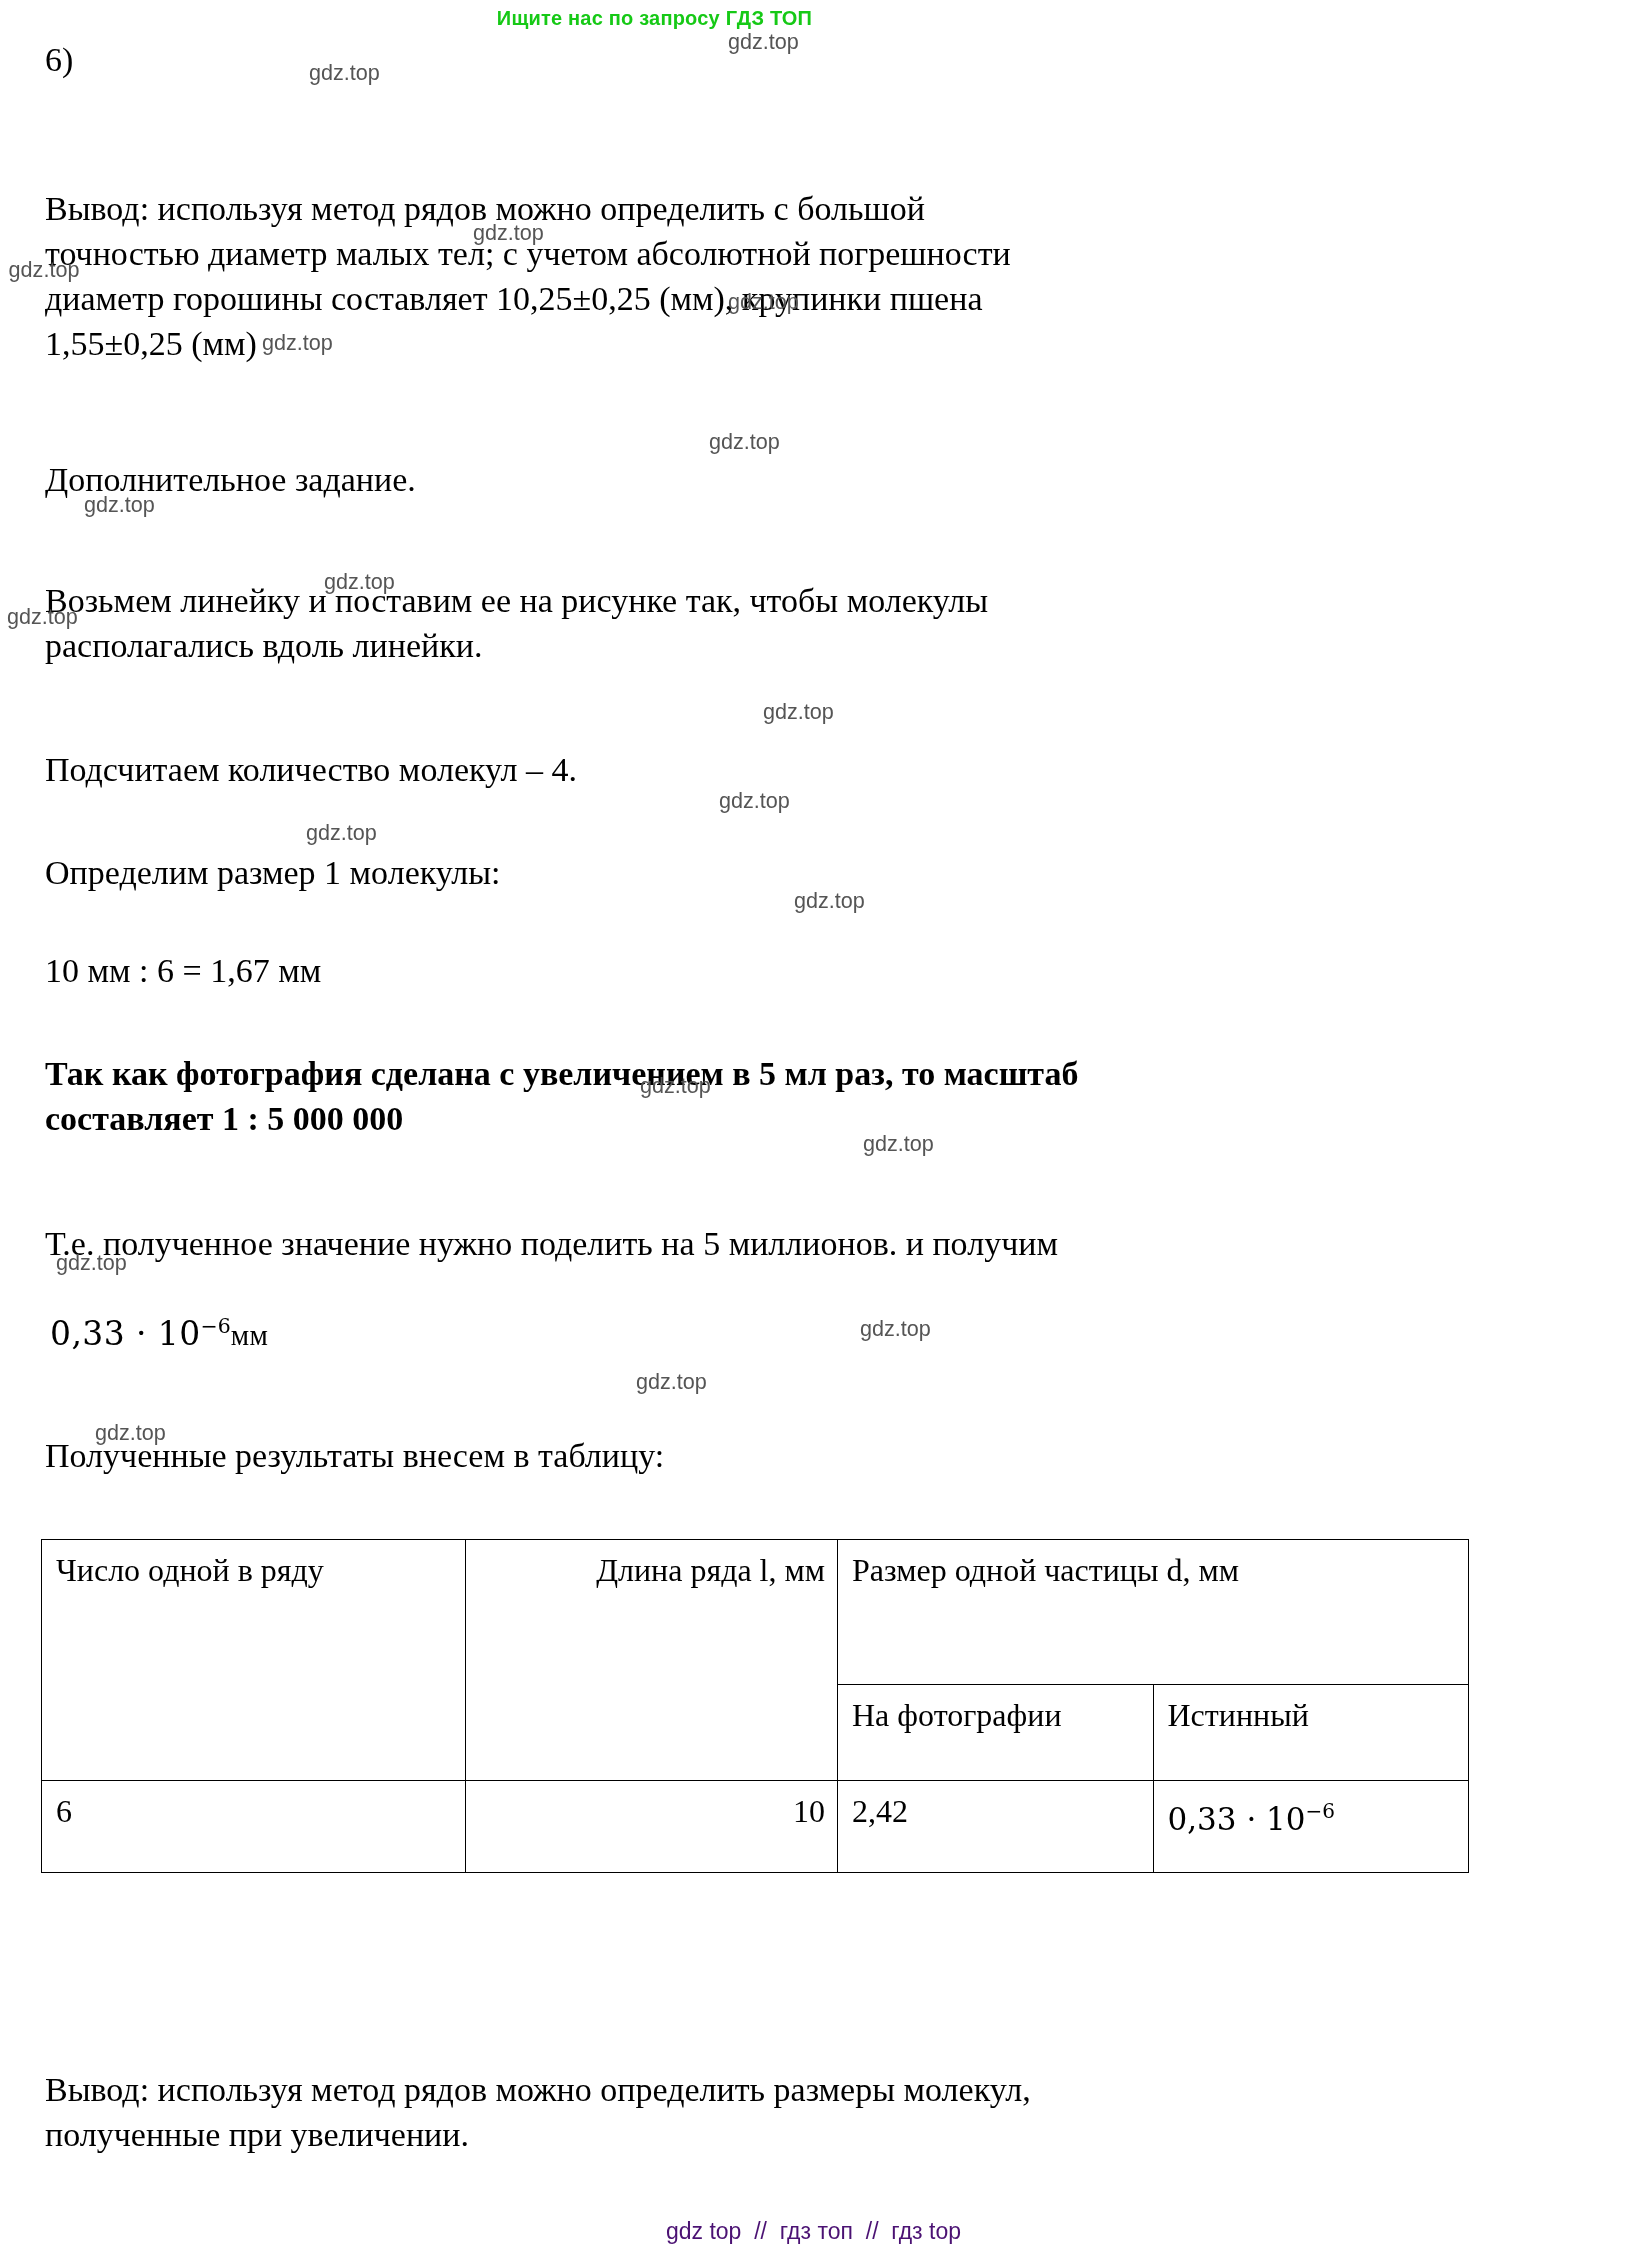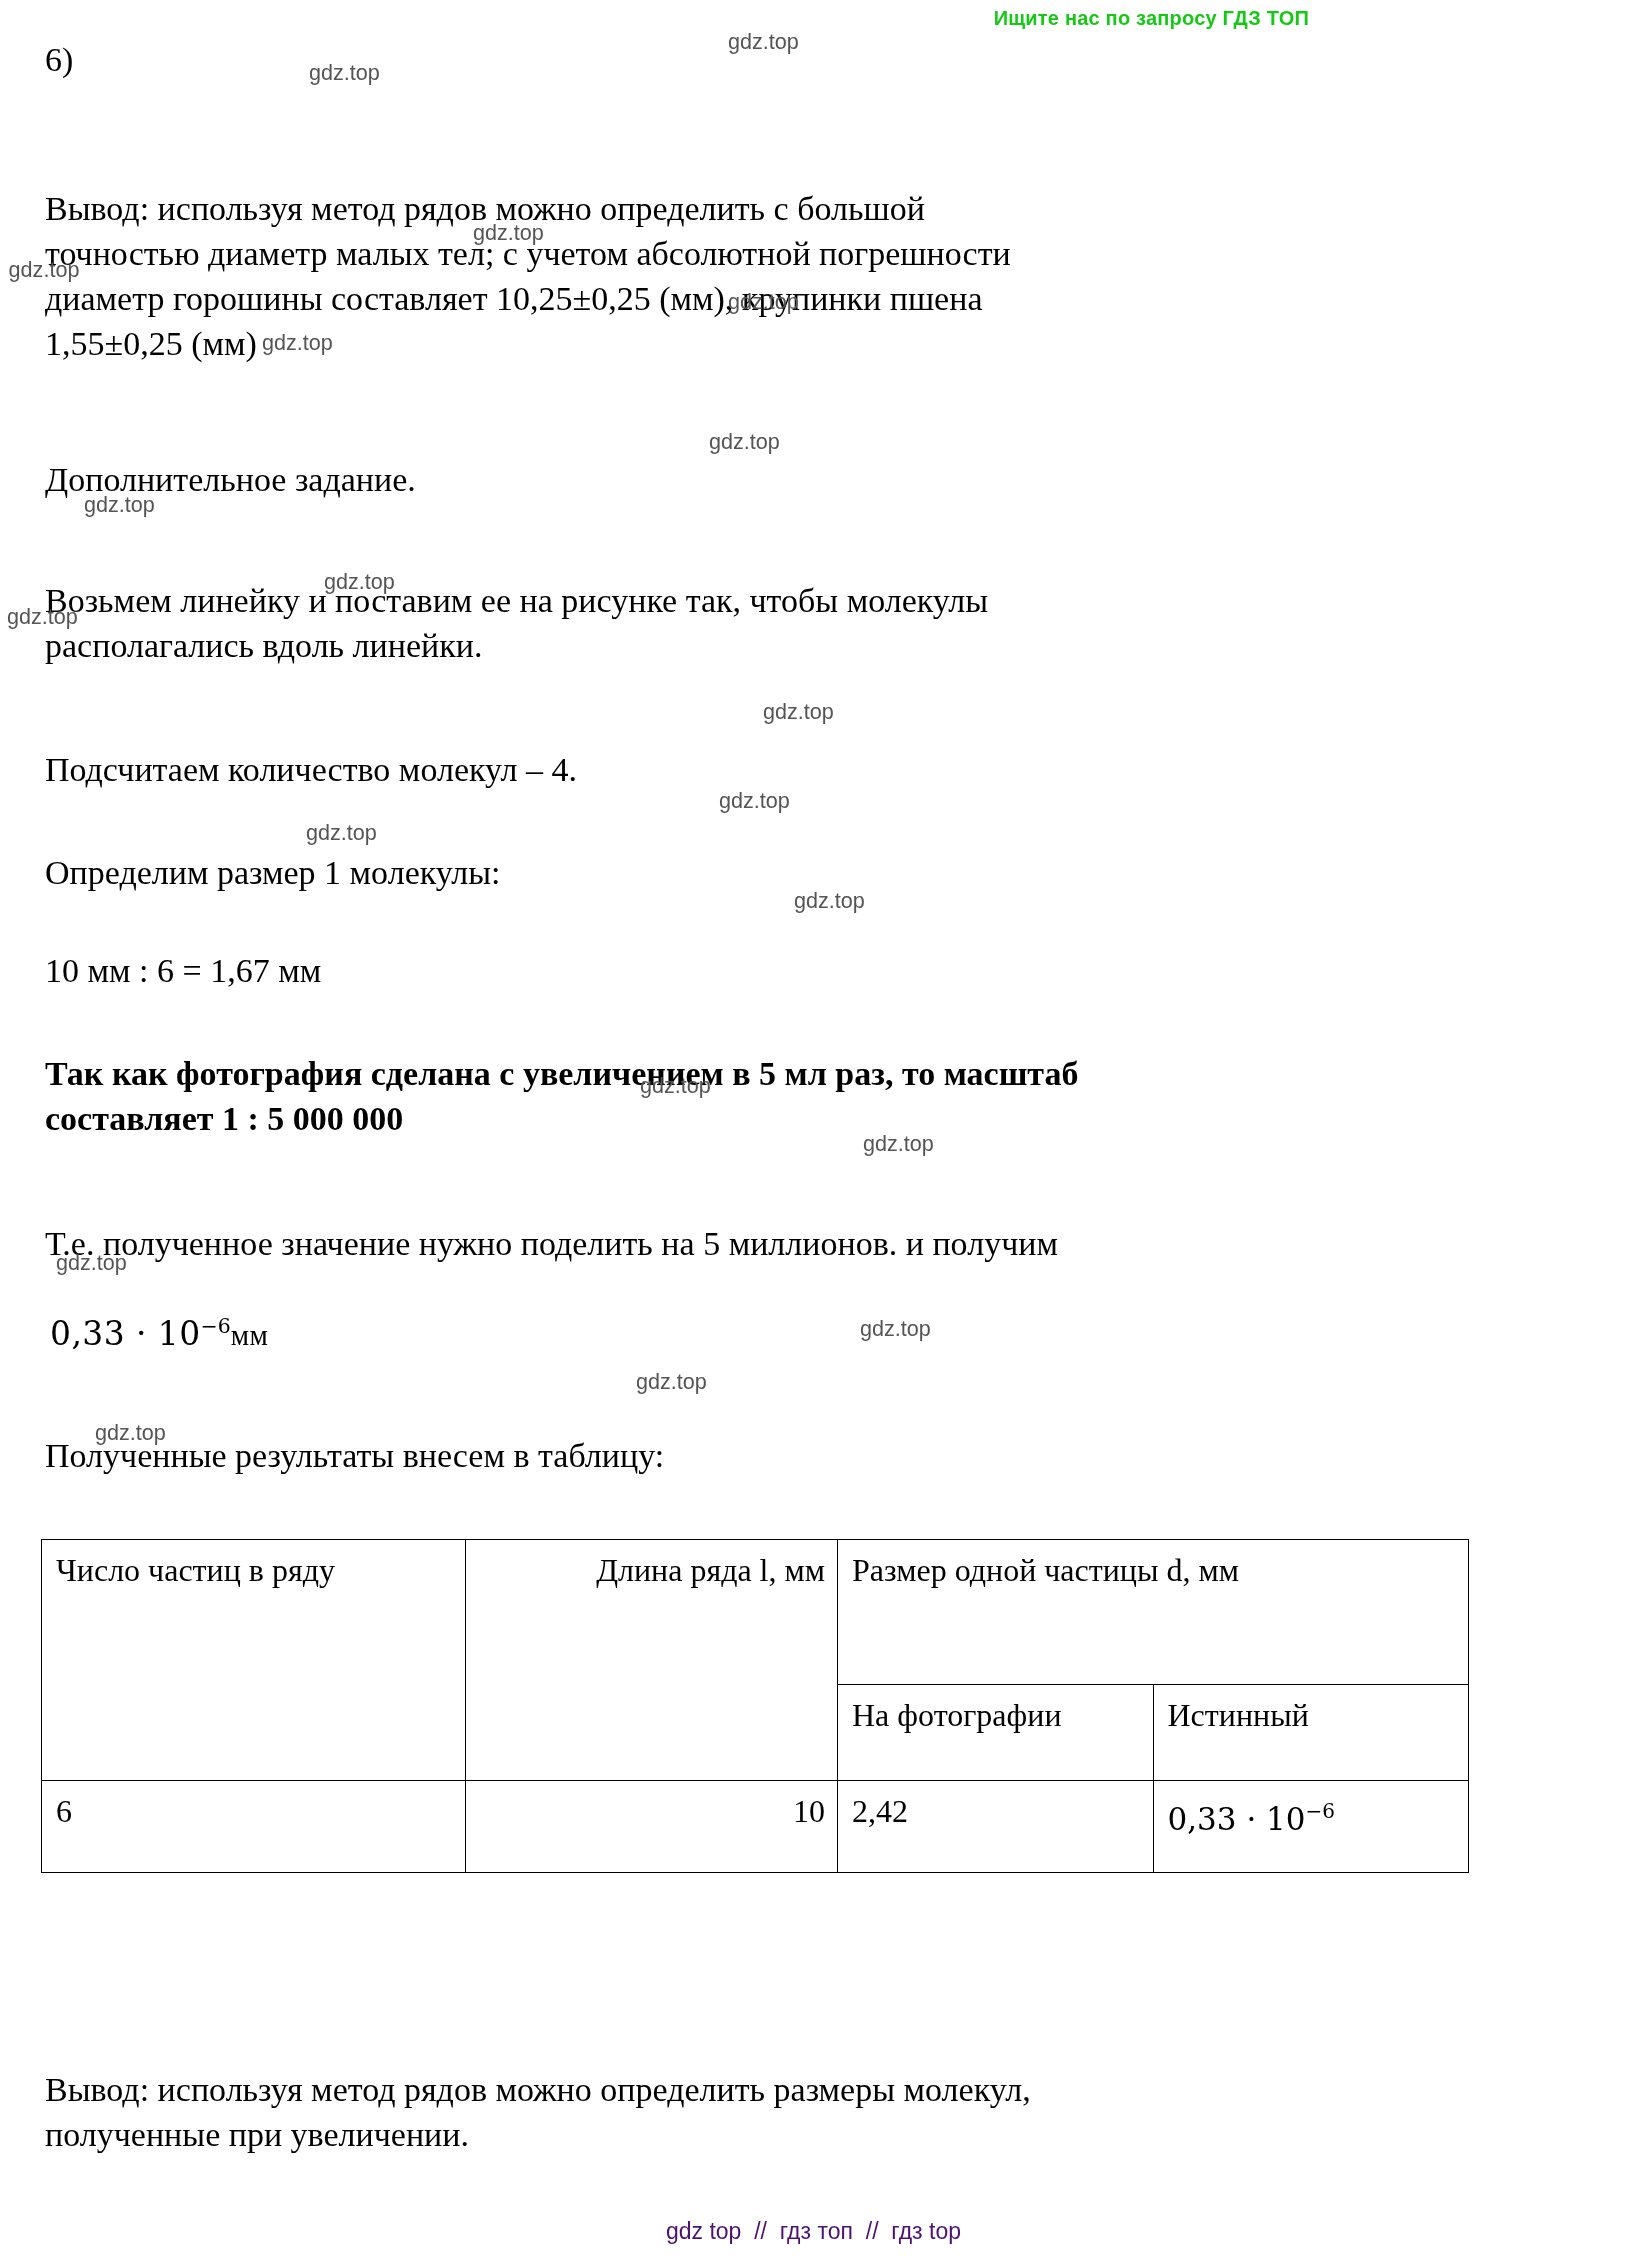--- a/index.html
+++ b/index.html
@@ -9,21 +9,21 @@
     font-family:"Liberation Serif","DejaVu Serif",serif;
     color:#000000;
     position:relative;
     overflow:hidden;
   }
   .page{position:relative;width:1627px;height:2261px;}
 
   
   .promo{
     position:absolute;left:0;top:7px;width:1309px;
-    text-align:right;
+    text-align:center;
     font-family:"Liberation Sans","DejaVu Sans",sans-serif;
     font-size:20px;font-weight:bold;
     color:#16c916;
     letter-spacing:0.2px;
   }
 
   
   .txt{
     position:absolute;
     font-family:"Liberation Serif","DejaVu Serif",serif;
@@ -125,21 +125,21 @@
 
   <div class="math" style="left:50px;top:1314px;">
     <span>0,33 · 10</span><sup>−6</sup><span class="mm">мм</span>
   </div>
 
   <div class="txt" style="left:45px;top:1433px;">Полученные результаты внесем в таблицу:</div>
 
   <table class="tbl">
     <tbody>
       <tr>
-        <td class="c1 h-tall" rowspan="2">Число частиц в
+        <td class="c1 h-tall" rowspan="2">Число одной в
 ряду</td>
         <td class="c2 h-tall" rowspan="2">Длина ряда
 
 l, мм</td>
         <td class="c3" colspan="2" style="width:604px;">Размер одной частицы
 
 d, мм</td>
       </tr>
       <tr>
         <td class="c3 h-sub">На фотографии</td>

